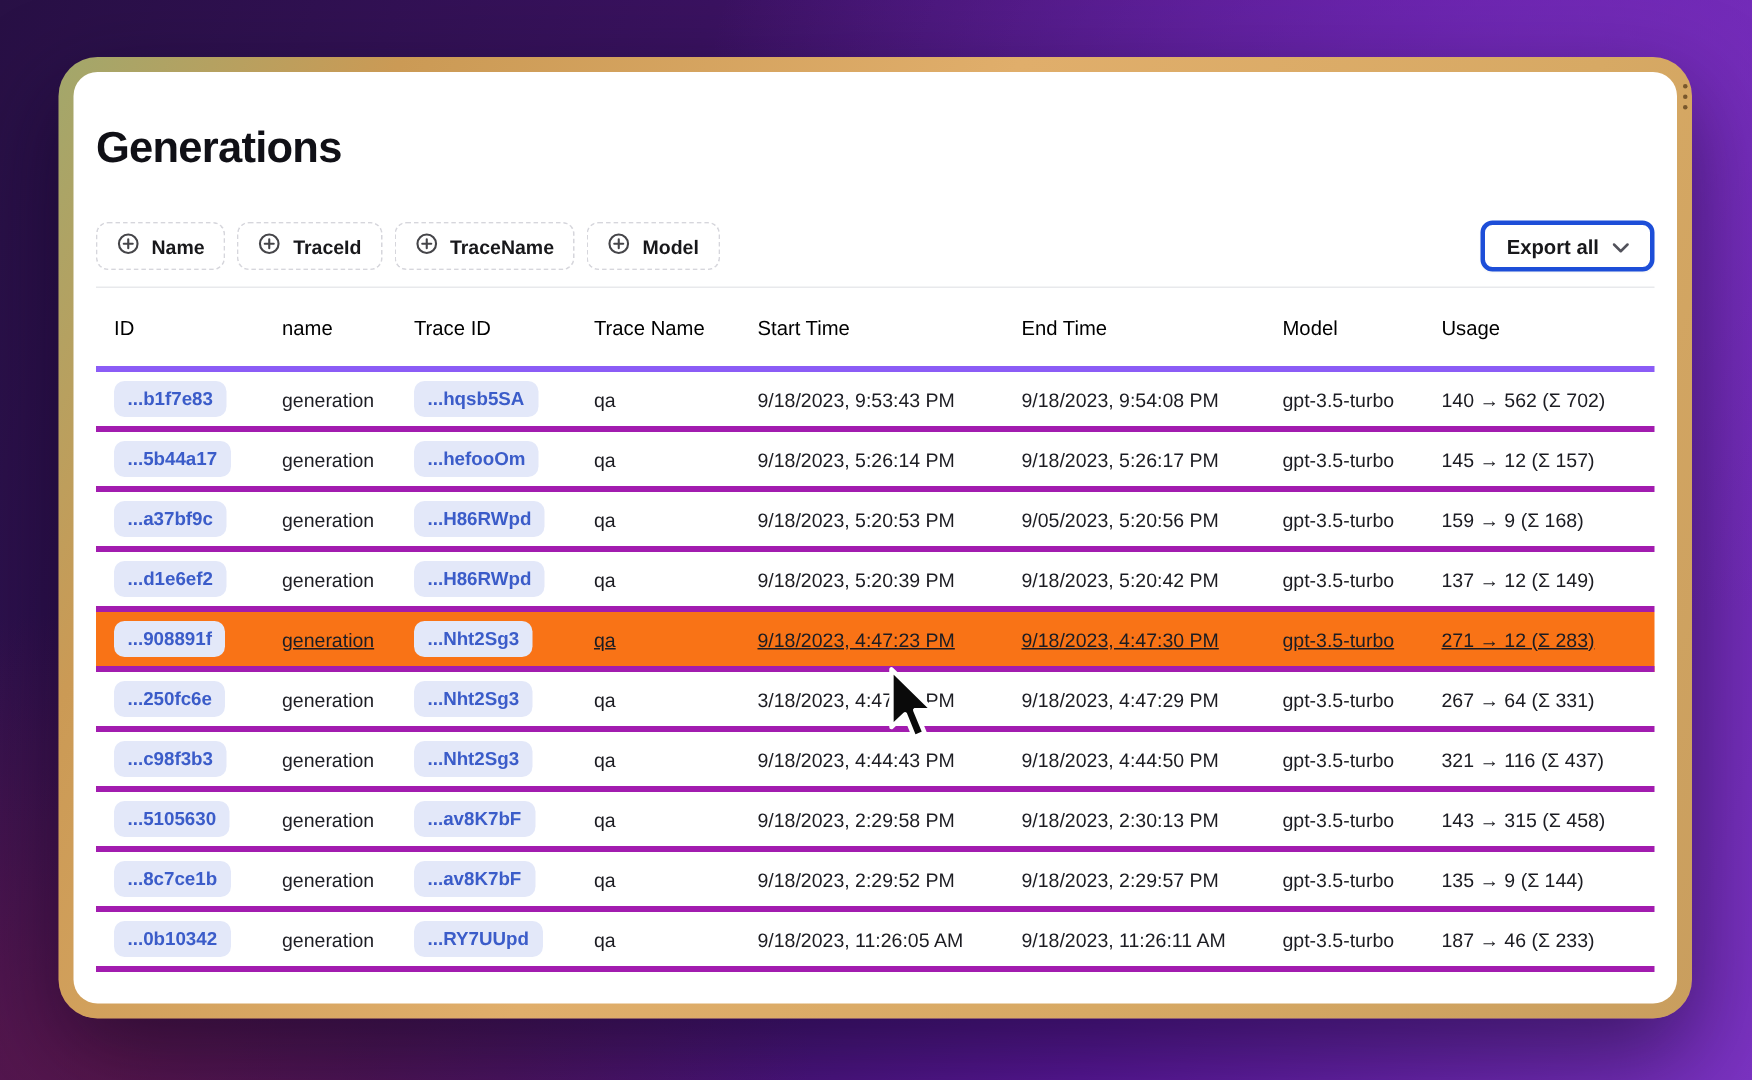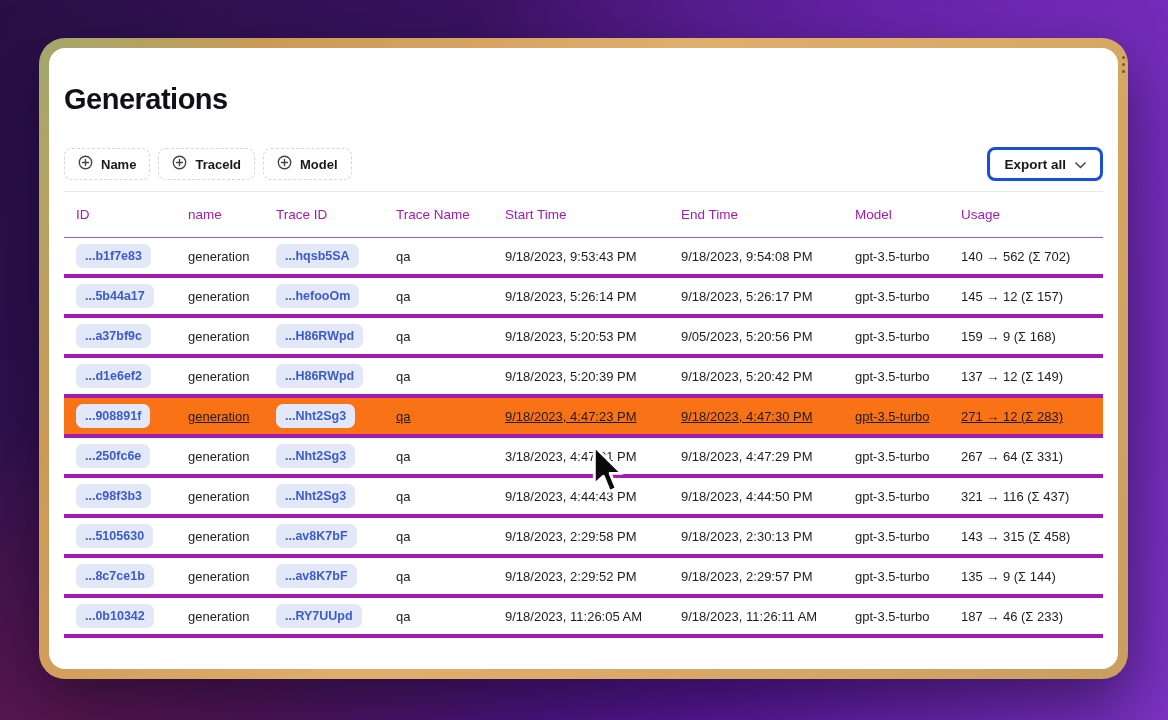--- a/index.html
+++ b/index.html
@@ -39,22 +39,22 @@
   .filter-btn{height:32px;padding:0 13px;border:1px dashed #d6d6dc;border-radius:8px;
     background:#fff;display:inline-flex;align-items:center;gap:8px;font-size:13px;
     font-weight:600;color:#18181b;cursor:pointer;}
   .export-btn{height:34px;padding:0 14px;border:3px solid #1d4ed8;border-radius:8px;
     background:#fff;display:inline-flex;align-items:center;gap:9px;font-size:13.5px;
     font-weight:600;color:#18181b;cursor:pointer;box-shadow:0 1px 1px rgba(16,16,20,.03);}
   
   .table{margin-top:10px;}
   .tgrid{display:grid;grid-template-columns:112px 88px 120px 109px 176px 174px 106px 1fr;
     align-items:center;}
-  .thead{height:47px;border-top:1px solid #e8e9ec;border-bottom:1px solid #8b5cf6;
-    color:#a21caf;font-size:13.5px;font-weight:400;}
+  .thead{height:57px;border-top:1px solid #e8e9ec;border-bottom:4px solid #8b5cf6;
+    color:#000000;font-size:13.5px;font-weight:400;}
   .thead .cell{padding-left:12px;}
   .trow{height:40px;border-bottom:4px solid #a21caf;font-size:13px;color:#1c1c22;cursor:pointer;}
   .trow.hl{background:#f97316;text-decoration:underline;}
   .trow .cell{padding-left:12px;white-space:nowrap;overflow:hidden;}
   .badge{display:inline-block;background:#e3e8f9;color:#3b5cc9;font-weight:600;
     font-size:12.5px;line-height:1;padding:6px 9px 5px;border-radius:7px;cursor:pointer;}
   
   .cursor{position:absolute;left:592px;top:444px;width:34px;height:52px;pointer-events:none;}
 </style>
 </head>
@@ -76,20 +76,27 @@
                     <path d="M7.5 4.5 V10.5 M4.5 7.5 H10.5" stroke="#454549" stroke-width="1.4" stroke-linecap="round"></path>
                   </svg></span>
                 <span>Name</span>
               </button>
               <button class="filter-btn">
                 <span><svg width="15" height="15" viewBox="0 0 15 15">
                     <circle cx="7.5" cy="7.5" r="6.2" fill="none" stroke="#454549" stroke-width="1.4"></circle>
                     <path d="M7.5 4.5 V10.5 M4.5 7.5 H10.5" stroke="#454549" stroke-width="1.4" stroke-linecap="round"></path>
                   </svg></span>
                 <span>TraceId</span>
+              </button>
+              <button class="filter-btn">
+                <span><svg width="15" height="15" viewBox="0 0 15 15">
+                    <circle cx="7.5" cy="7.5" r="6.2" fill="none" stroke="#454549" stroke-width="1.4"></circle>
+                    <path d="M7.5 4.5 V10.5 M4.5 7.5 H10.5" stroke="#454549" stroke-width="1.4" stroke-linecap="round"></path>
+                  </svg></span>
+                <span>TraceName</span>
               </button>
               <button class="filter-btn">
                 <span><svg width="15" height="15" viewBox="0 0 15 15">
                     <circle cx="7.5" cy="7.5" r="6.2" fill="none" stroke="#454549" stroke-width="1.4"></circle>
                     <path d="M7.5 4.5 V10.5 M4.5 7.5 H10.5" stroke="#454549" stroke-width="1.4" stroke-linecap="round"></path>
                   </svg></span>
                 <span>Model</span>
               </button>
             </div>
           <button class="export-btn">

